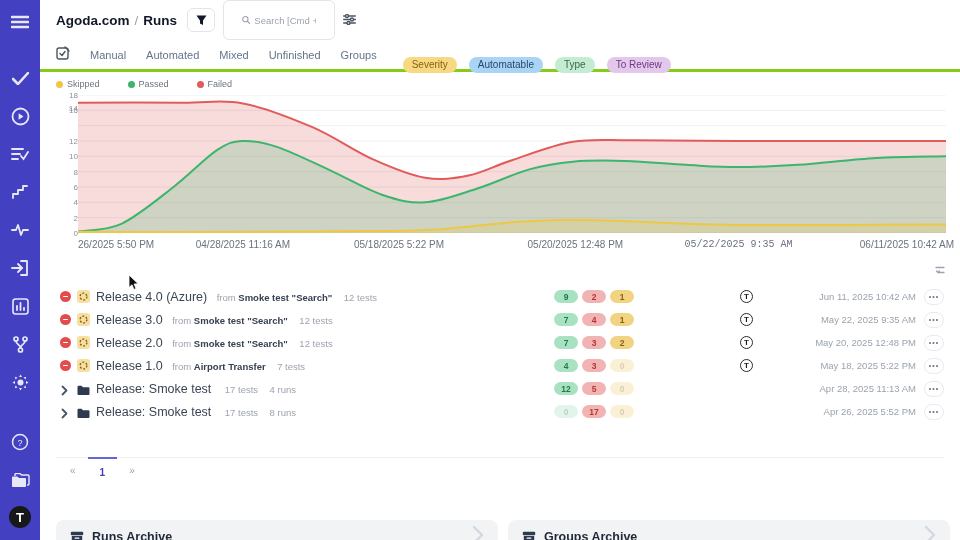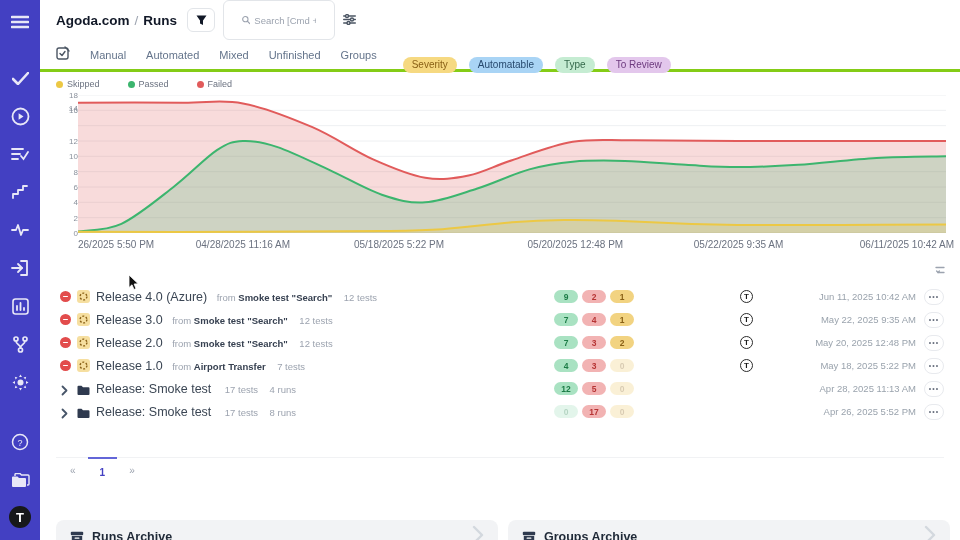--- a/index.html
+++ b/index.html
@@ -312,21 +312,21 @@
         <path d="M 0.0 7.7 C 17.4 7.7 76.7 7.5 104.2 7.7 C 131.6 7.8 143.2 4.3 164.9 8.4 C 186.6 12.5 212.7 22.9 234.4 32.2 C 256.1 41.5 276.3 56.0 295.1 64.4 C 313.9 72.8 331.3 80.1 347.2 82.8 C 363.1 85.5 376.1 83.4 390.6 80.5 C 405.1 77.6 416.6 70.8 434.0 65.2 C 451.4 59.5 474.5 50.1 494.8 46.8 C 515.0 43.4 528.0 45.4 555.5 45.2 C 583.0 45.1 625.0 45.9 659.7 46.0 C 694.4 46.1 729.1 46.0 763.8 46.0 C 798.6 46.0 850.6 46.0 868.0 46.0" fill="none" stroke="#e15b5b" stroke-width="2"></path>
         <path d="M 0.0 136.5 C 7.2 135.2 27.5 136.2 43.4 128.8 C 59.3 121.4 79.6 104.3 95.5 92.0 C 111.4 79.7 127.3 62.9 138.9 55.2 C 150.5 47.5 154.8 46.5 164.9 46.0 C 175.0 45.5 185.2 47.3 199.6 52.1 C 214.1 57.0 234.4 67.2 251.7 75.1 C 269.1 83.1 287.9 94.3 303.8 99.7 C 319.7 105.0 331.3 108.4 347.2 107.3 C 363.1 106.3 381.9 99.0 399.3 93.5 C 416.6 88.0 435.4 78.8 451.4 74.4 C 467.3 69.9 478.8 68.1 494.8 66.7 C 510.7 65.3 528.0 65.4 546.8 65.9 C 565.6 66.4 588.8 68.7 607.6 69.8 C 626.4 70.8 640.9 72.1 659.7 72.1 C 678.5 72.1 697.3 71.3 720.4 69.8 C 743.6 68.2 774.0 64.3 798.6 62.9 C 823.2 61.5 856.4 61.6 868.0 61.3 L 868 138 L 0 138 Z" fill="#3cb56e" fill-opacity="0.22"></path>
         <path d="M 0.0 136.5 C 7.2 135.2 27.5 136.2 43.4 128.8 C 59.3 121.4 79.6 104.3 95.5 92.0 C 111.4 79.7 127.3 62.9 138.9 55.2 C 150.5 47.5 154.8 46.5 164.9 46.0 C 175.0 45.5 185.2 47.3 199.6 52.1 C 214.1 57.0 234.4 67.2 251.7 75.1 C 269.1 83.1 287.9 94.3 303.8 99.7 C 319.7 105.0 331.3 108.4 347.2 107.3 C 363.1 106.3 381.9 99.0 399.3 93.5 C 416.6 88.0 435.4 78.8 451.4 74.4 C 467.3 69.9 478.8 68.1 494.8 66.7 C 510.7 65.3 528.0 65.4 546.8 65.9 C 565.6 66.4 588.8 68.7 607.6 69.8 C 626.4 70.8 640.9 72.1 659.7 72.1 C 678.5 72.1 697.3 71.3 720.4 69.8 C 743.6 68.2 774.0 64.3 798.6 62.9 C 823.2 61.5 856.4 61.6 868.0 61.3" fill="none" stroke="#3cb56e" stroke-width="2"></path>
         <path d="M 0.0 136.8 C 28.9 136.8 123.0 137.0 173.6 136.8 C 224.2 136.7 272.0 136.5 303.8 136.1 C 335.6 135.6 342.9 135.6 364.6 134.2 C 386.3 132.7 413.7 128.8 434.0 127.3 C 454.3 125.7 468.7 125.2 486.1 125.0 C 503.4 124.7 517.9 125.1 538.2 125.7 C 558.4 126.4 587.3 128.1 607.6 128.8 C 627.9 129.5 633.6 129.8 659.7 129.9 C 685.7 130.1 729.1 130.0 763.8 129.9 C 798.6 129.9 850.6 129.6 868.0 129.6 L 868 138 L 0 138 Z" fill="#ecc844" fill-opacity="0.22"></path>
         <path d="M 0.0 136.8 C 28.9 136.8 123.0 137.0 173.6 136.8 C 224.2 136.7 272.0 136.5 303.8 136.1 C 335.6 135.6 342.9 135.6 364.6 134.2 C 386.3 132.7 413.7 128.8 434.0 127.3 C 454.3 125.7 468.7 125.2 486.1 125.0 C 503.4 124.7 517.9 125.1 538.2 125.7 C 558.4 126.4 587.3 128.1 607.6 128.8 C 627.9 129.5 633.6 129.8 659.7 129.9 C 685.7 130.1 729.1 130.0 763.8 129.9 C 798.6 129.9 850.6 129.6 868.0 129.6" fill="none" stroke="#ecc844" stroke-width="2"></path>
       </svg>
       <span class="xlab" style="left: 22px;">26/2025 5:50 PM</span>
       <span class="xlab" style="left: 186.92px; transform: translateX(-50%);">04/28/2025 11:16 AM</span>
       <span class="xlab" style="left: 343px; transform: translateX(-50%);">05/18/2025 5:22 PM</span>
       <span class="xlab" style="left: 519.364px; transform: translateX(-50%);">05/20/2025 12:48 PM</span>
-      <span class="xlab" style="left: 682.548px; transform: translateX(-50%);">05/22/2025 9:35 AM</span>
+      <span class="xlab" style="left: 682.548px; transform: translateX(-50%); font-family: Liberation Mono, monospace;">05/22/2025 9:35 AM</span>
       <span class="xlab" style="left: 850.94px; transform: translateX(-50%);">06/11/2025 10:42 AM</span>
     </div>
 
   <div class="viewrow">
     <span>
       <svg width="12" height="10" viewBox="0 0 12 10">
           <g stroke="#9ca3af" stroke-width="1.3" stroke-linecap="round" fill="none">
             <line x1="2" y1="2.5" x2="10" y2="2.5"></line>
             <line x1="4" y1="7.5" x2="10" y2="7.5"></line>
             <polyline points="2.6,6 4,7.5 5.4,6"></polyline>

